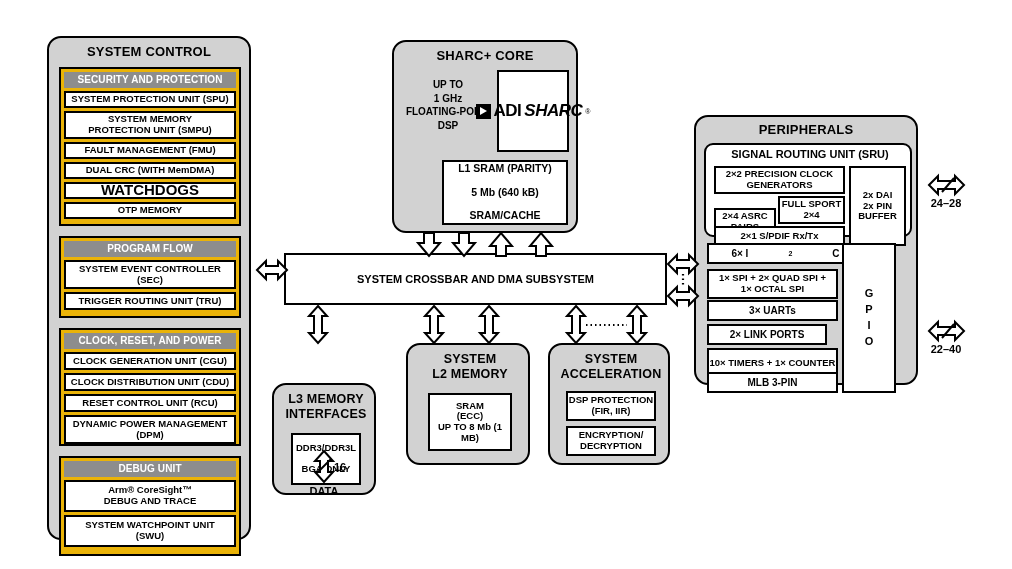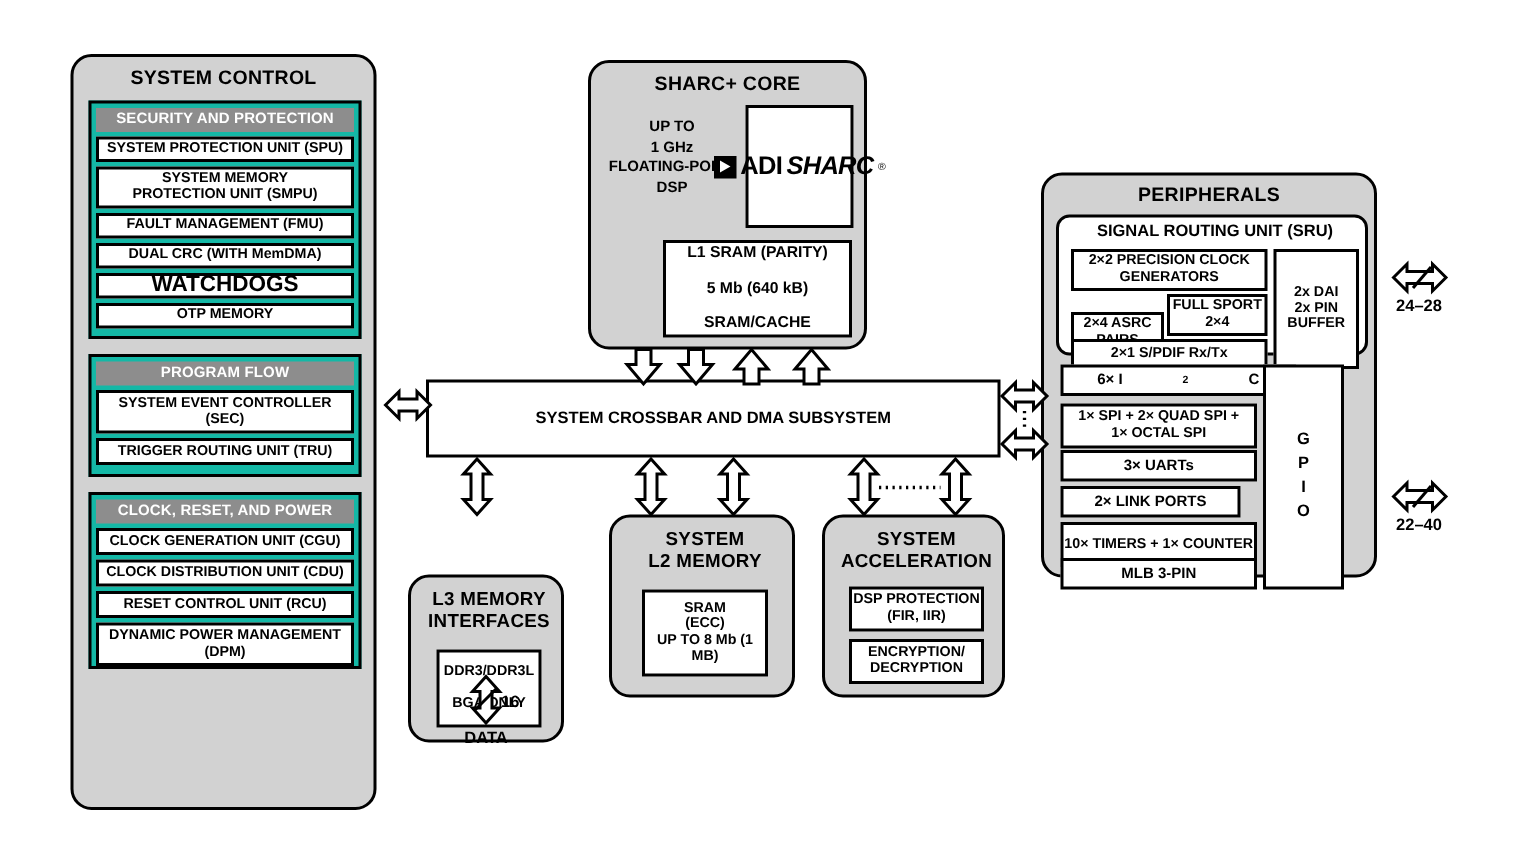--- a/index.html
+++ b/index.html
@@ -18,21 +18,21 @@
     background:#d2d2d2;
     border:2px solid #000;
     border-radius:14px;
     box-sizing:border-box;
   }
   .panel-title{
     text-align:center;font-weight:bold;letter-spacing:.2px;color:#000;
   }
 
   .group{
-    background:#14b8a6;
+    background:#eab308;
     border:2px solid #000;
     box-sizing:border-box;
     padding:3px;
   }
   .group-head{
     background:#8d8d8d;
     color:#ffffff;
     font-weight:bold;
     text-align:center;
     font-size:10px;
@@ -123,20 +123,27 @@
 
     <div class="group abs" style="left:10px;top:290px;width:182px;height:118px;">
       <div class="group-head">CLOCK, RESET, AND POWER</div>
       <div class="cell" style="height:18px;font-size:9.5px;margin-top:3px;">CLOCK GENERATION UNIT (CGU)</div>
       <div class="cell" style="height:18px;font-size:9.5px;">CLOCK DISTRIBUTION UNIT (CDU)</div>
       <div class="cell" style="height:18px;font-size:9.5px;">RESET CONTROL UNIT (RCU)</div>
       <div class="cell" style="height:29px;font-size:9.5px;white-space:pre-line;">DYNAMIC POWER MANAGEMENT
 (DPM)</div>
     </div>
 
+    <div class="group abs" style="left:10px;top:418px;width:182px;height:100px;">
+      <div class="group-head">DEBUG UNIT</div>
+      <div class="cell" style="height:32px;font-size:9.5px;white-space:pre-line;margin-top:3px;">Arm® CoreSight™
+DEBUG AND TRACE</div>
+      <div class="cell" style="height:32px;font-size:9.5px;white-space:pre-line;">SYSTEM WATCHPOINT UNIT
+(SWU)</div>
+    </div>
   </div>
 
   <div class="panel abs" style="left:392px;top:40px;width:186px;height:193px;">
     <div class="panel-title" style="font-size:13px;margin-top:6px;">SHARC+ CORE</div>
 
     <div class="plain-text abs" style="left:6px;top:36px;width:96px;font-size:10px;white-space:pre-line;">UP TO
 1 GHz
 FLOATING-POINT
 DSP</div>
 

